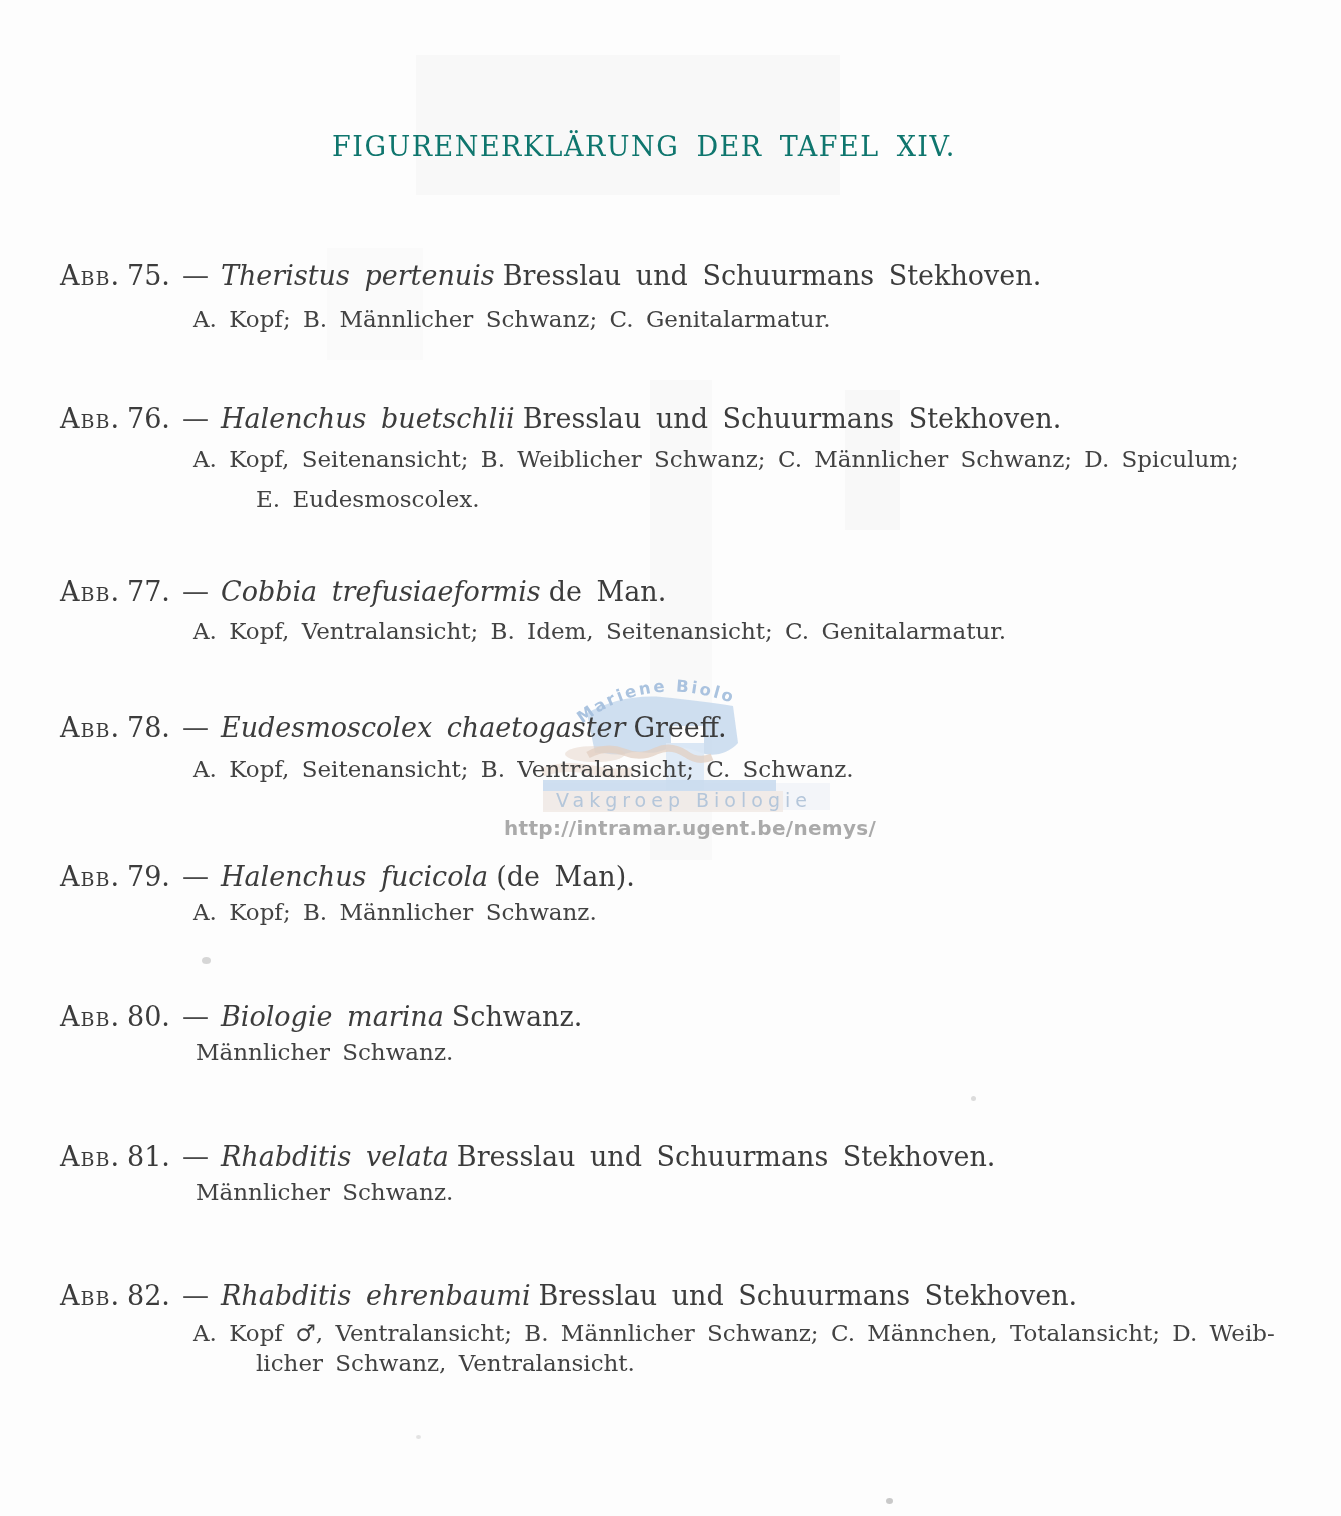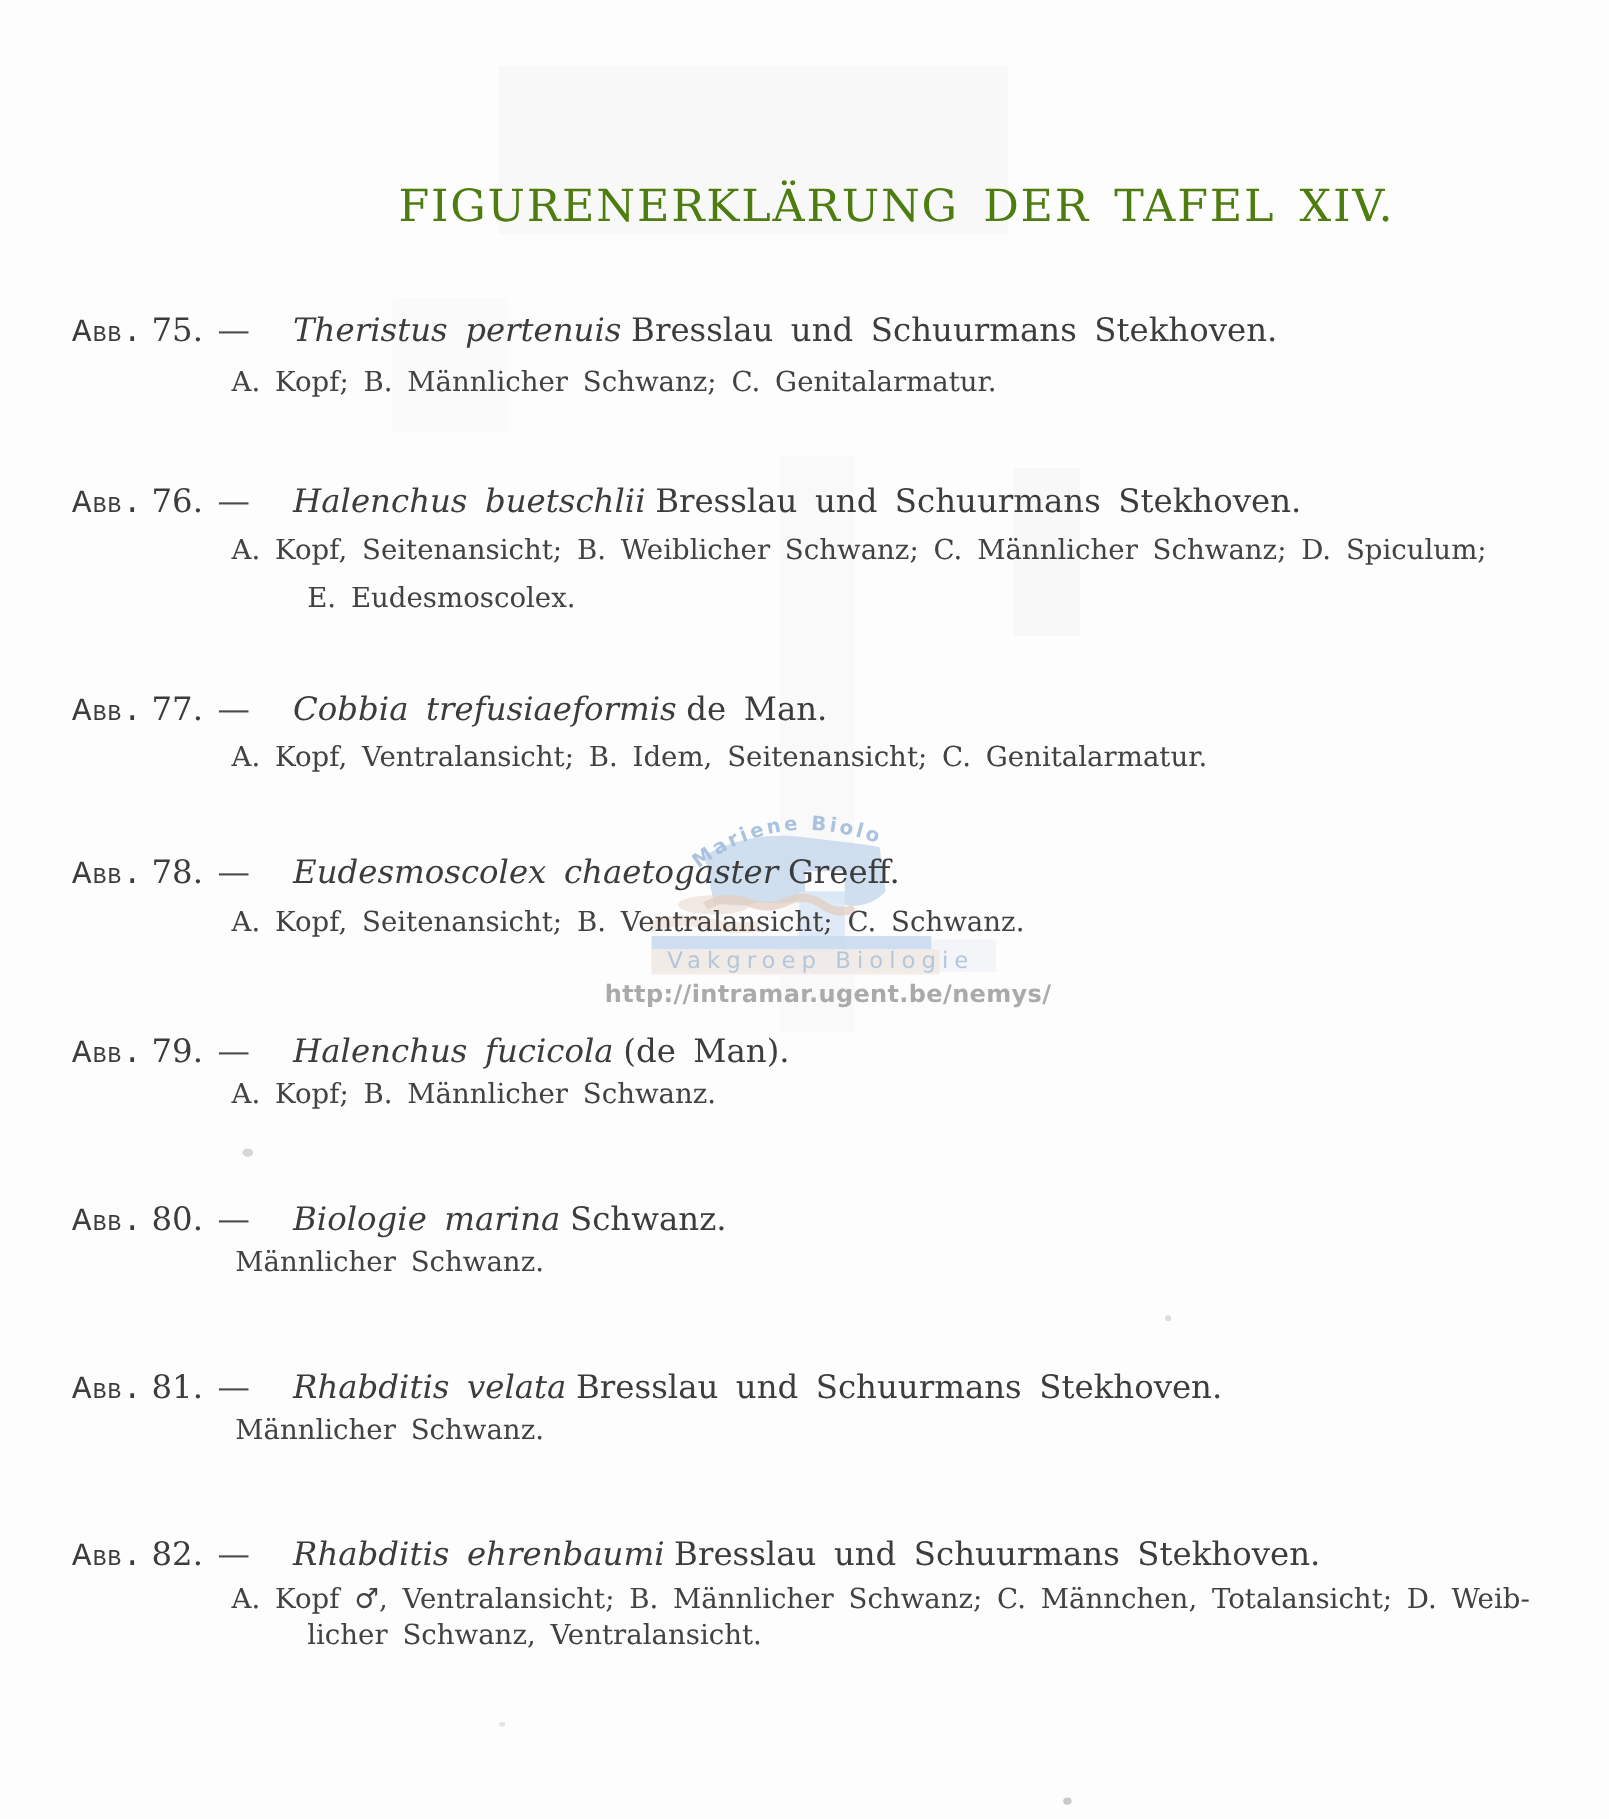--- a/index.html
+++ b/index.html
@@ -8,34 +8,34 @@
     background:#fdfdfd;
     font-family:"DejaVu Serif", serif;
     color:#3e3e3e;
     position:relative;
     overflow:hidden;
   }
   .scan-band { position:absolute; z-index:0; pointer-events:none; }
   .speck { position:absolute; border-radius:50%; z-index:1; }
 
   .title {
-    position:absolute; left:332px; top:150px; z-index:2;
-    font-size:37px; letter-spacing:1.5px; word-spacing:7px;
-    color:#4d7c0f; white-space:nowrap;
+    position:absolute; left:332px; top:131px; z-index:2;
+    font-size:27px; letter-spacing:1.5px; word-spacing:7px;
+    color:#0f766e; white-space:nowrap;
   }
 
   .entry-heading {
     position:absolute; left:60px; z-index:2;
     font-size:27px; word-spacing:6px; white-space:nowrap;
     color:#3c3c3c;
   }
-  .abb { font-variant:small-caps; letter-spacing:1px;font-family:Liberation Mono, monospace; }
+  .abb { font-variant:small-caps; letter-spacing:1px; }
   .num { margin-left:7px; }
   .dash { margin-left:12px; margin-right:12px; color:#4a4a4a; }
-  .species { font-style:italic; margin-right:8px;margin-left:24px; }
+  .species { font-style:italic; margin-right:8px; }
 
   .detail-line {
     position:absolute; z-index:2;
     font-size:23px; word-spacing:5px; white-space:nowrap;
     color:#424242;
   }
 
   .watermark { position:absolute; left:500px; top:660px; z-index:1; }
 </style>
 </head>

